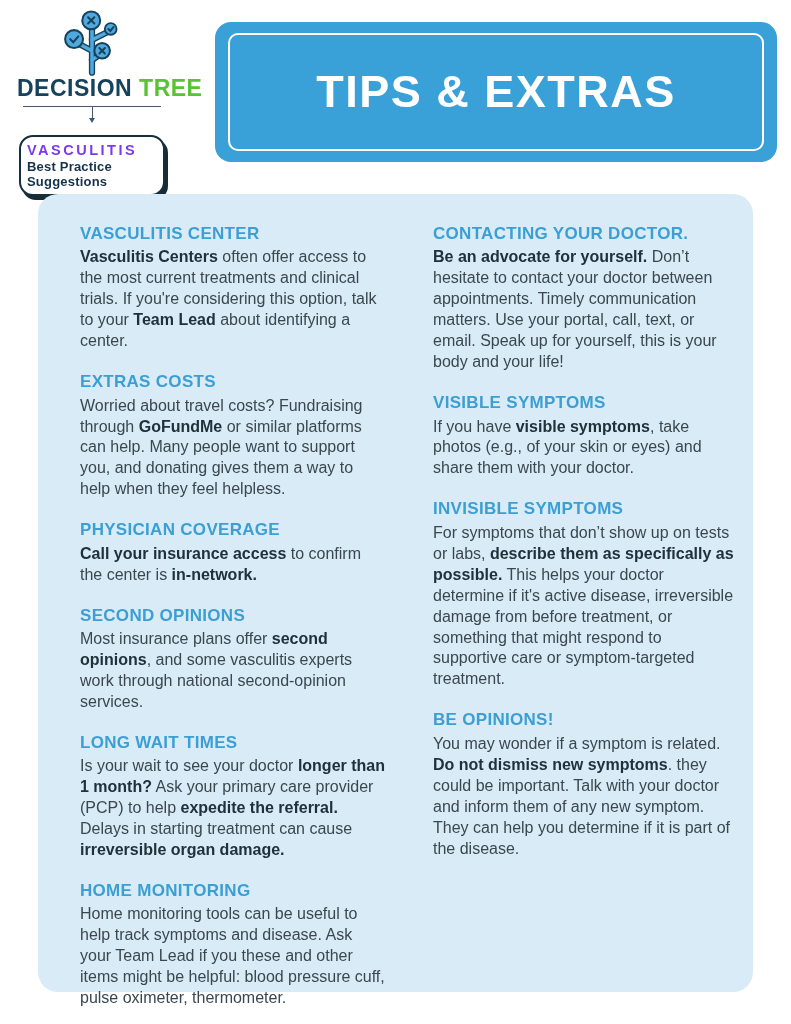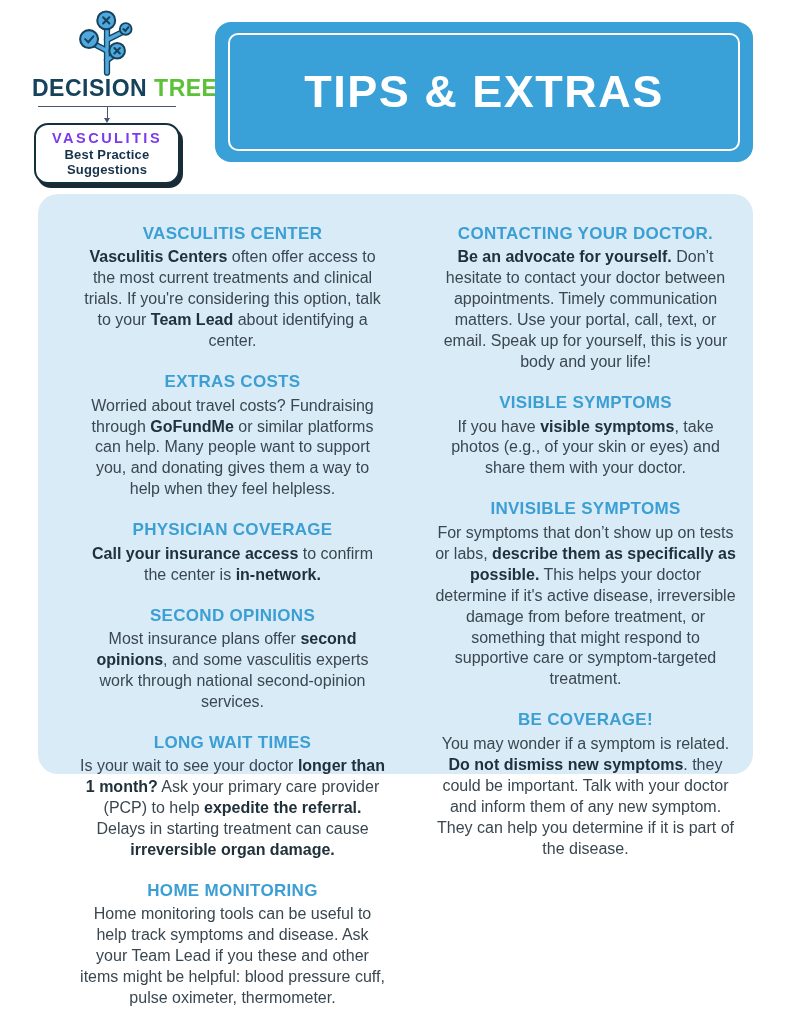--- a/index.html
+++ b/index.html
@@ -4,49 +4,49 @@
 <style>
   html,body { margin:0; padding:0; }
   body {
     width:791px; height:1024px;
     background:#ffffff;
     font-family:"Liberation Sans", sans-serif;
     position:relative; overflow:hidden;
   }
 
   
-  .logo { position:absolute; left:32px; top:10px; width:150px; text-align:center; }
+  .logo { position:absolute; left:17px; top:10px; width:150px; text-align:left; }
   .logo-icon { display:block; margin:0 auto; width:78px; height:66px; }
   .logo-name { font-size:23px; font-weight:bold; letter-spacing:0.5px; line-height:1; margin-top:1px; white-space:nowrap; }
   .brand-primary { color:#16425B; }
   .brand-secondary { color:#5BC236; }
   .connector { position:relative; height:17px; margin-top:6px; }
   .connector .h-line { position:absolute; left:6px; right:6px; top:0; height:1px; background:#44576b; }
   .connector .v-line { position:absolute; left:50%; top:0; width:1px; height:13px; background:#44576b; }
   .connector .arrow { position:absolute; left:50%; top:12px; margin-left:-3.5px; width:0; height:0;
     border-left:3.5px solid transparent; border-right:3.5px solid transparent; border-top:5px solid #44576b; }
   .badge {
     background:#ffffff; border:2px solid #14303f; border-radius:14px;
-    box-shadow:3px 4px 0 #1b2b36; padding:5px 6px 4px; margin:0 2px;
+    box-shadow:3px 4px 0 #1b2b36; padding:5px 6px 4px; margin:12px 2px;
   }
   .badge-title { color:#7C3AED; font-weight:bold; font-size:14.5px; letter-spacing:2.5px; line-height:1.15; }
   .badge-subtitle { color:#16324a; font-weight:bold; font-size:13px; letter-spacing:0.2px; line-height:1.2; }
 
   
   .banner { position:absolute; left:215px; top:22px; width:538px; height:140px;
-    background:#39A0D8; border-radius:16px; }
+    background:#39A0D8; border-radius:16px;padding-left:24px; }
   .banner-inner { position:absolute; top:11px; bottom:11px; left:13px; right:13px;
     border:2.5px solid #ffffff; border-radius:10px;
     display:flex; align-items:center; justify-content:center; }
   .banner-title { color:#ffffff; font-size:45px; font-weight:bold; letter-spacing:1.5px; white-space:nowrap; }
 
   
-  .panel { position:absolute; left:38px; top:194px; width:715px; height:580px;
+  .panel { position:absolute; left:38px; top:194px; width:715px; height:798px;
     background:#D9EBF7; border-radius:20px; box-sizing:border-box;
-    padding:30px 64px 0 42px; display:flex; gap:48px;text-align:center; }
+    padding:30px 64px 0 42px; display:flex; gap:48px; }
   .col { width:305px; flex:0 0 auto; }
 
   .section-heading { margin:0 0 3px; font-size:17px; font-weight:bold;
     color:#3B9FD4; letter-spacing:0.3px; line-height:1.2; }
   .section-body { margin:0 0 20px; font-size:16px; line-height:1.31; color:#3A4750; }
   .section-body b { color:#20313c; }
 </style>
 </head>
 <body>
 
@@ -116,16 +116,16 @@
       <h3 class="section-heading">HOME MONITORING</h3>
       <p class="section-body"><span>Home monitoring tools can be useful to help track symptoms and disease. Ask your Team Lead if you these and other items might be helpful: blood pressure cuff, pulse oximeter, thermometer.</span></p>
     </div>
   <div class="col">
       <h3 class="section-heading">CONTACTING YOUR DOCTOR.</h3>
       <p class="section-body"><b>Be an advocate for yourself.</b><span> Don’t hesitate to contact your doctor between appointments. Timely communication matters. Use your portal, call, text, or email. Speak up for yourself, this is your body and your life!</span></p>
       <h3 class="section-heading">VISIBLE SYMPTOMS</h3>
       <p class="section-body"><span>If you have </span><b>visible symptoms</b><span>, take photos (e.g., of your skin or eyes) and share them with your doctor.</span></p>
       <h3 class="section-heading">INVISIBLE SYMPTOMS</h3>
       <p class="section-body"><span>For symptoms that don’t show up on tests or labs, </span><b>describe them as specifically as possible.</b><span> This helps your doctor determine if it's active disease, irreversible damage from before treatment, or something that might respond to supportive care or symptom-targeted treatment.</span></p>
-      <h3 class="section-heading">BE COVERAGE!</h3>
+      <h3 class="section-heading">BE OPINIONS!</h3>
       <p class="section-body"><span>You may wonder if a symptom is related. </span><b>Do not dismiss new symptoms</b><span>. they could be important. Talk with your doctor and inform them of any new symptom. They can help you determine if it is part of the disease.</span></p>
     </div>
 </div>
 
 </body></html>

